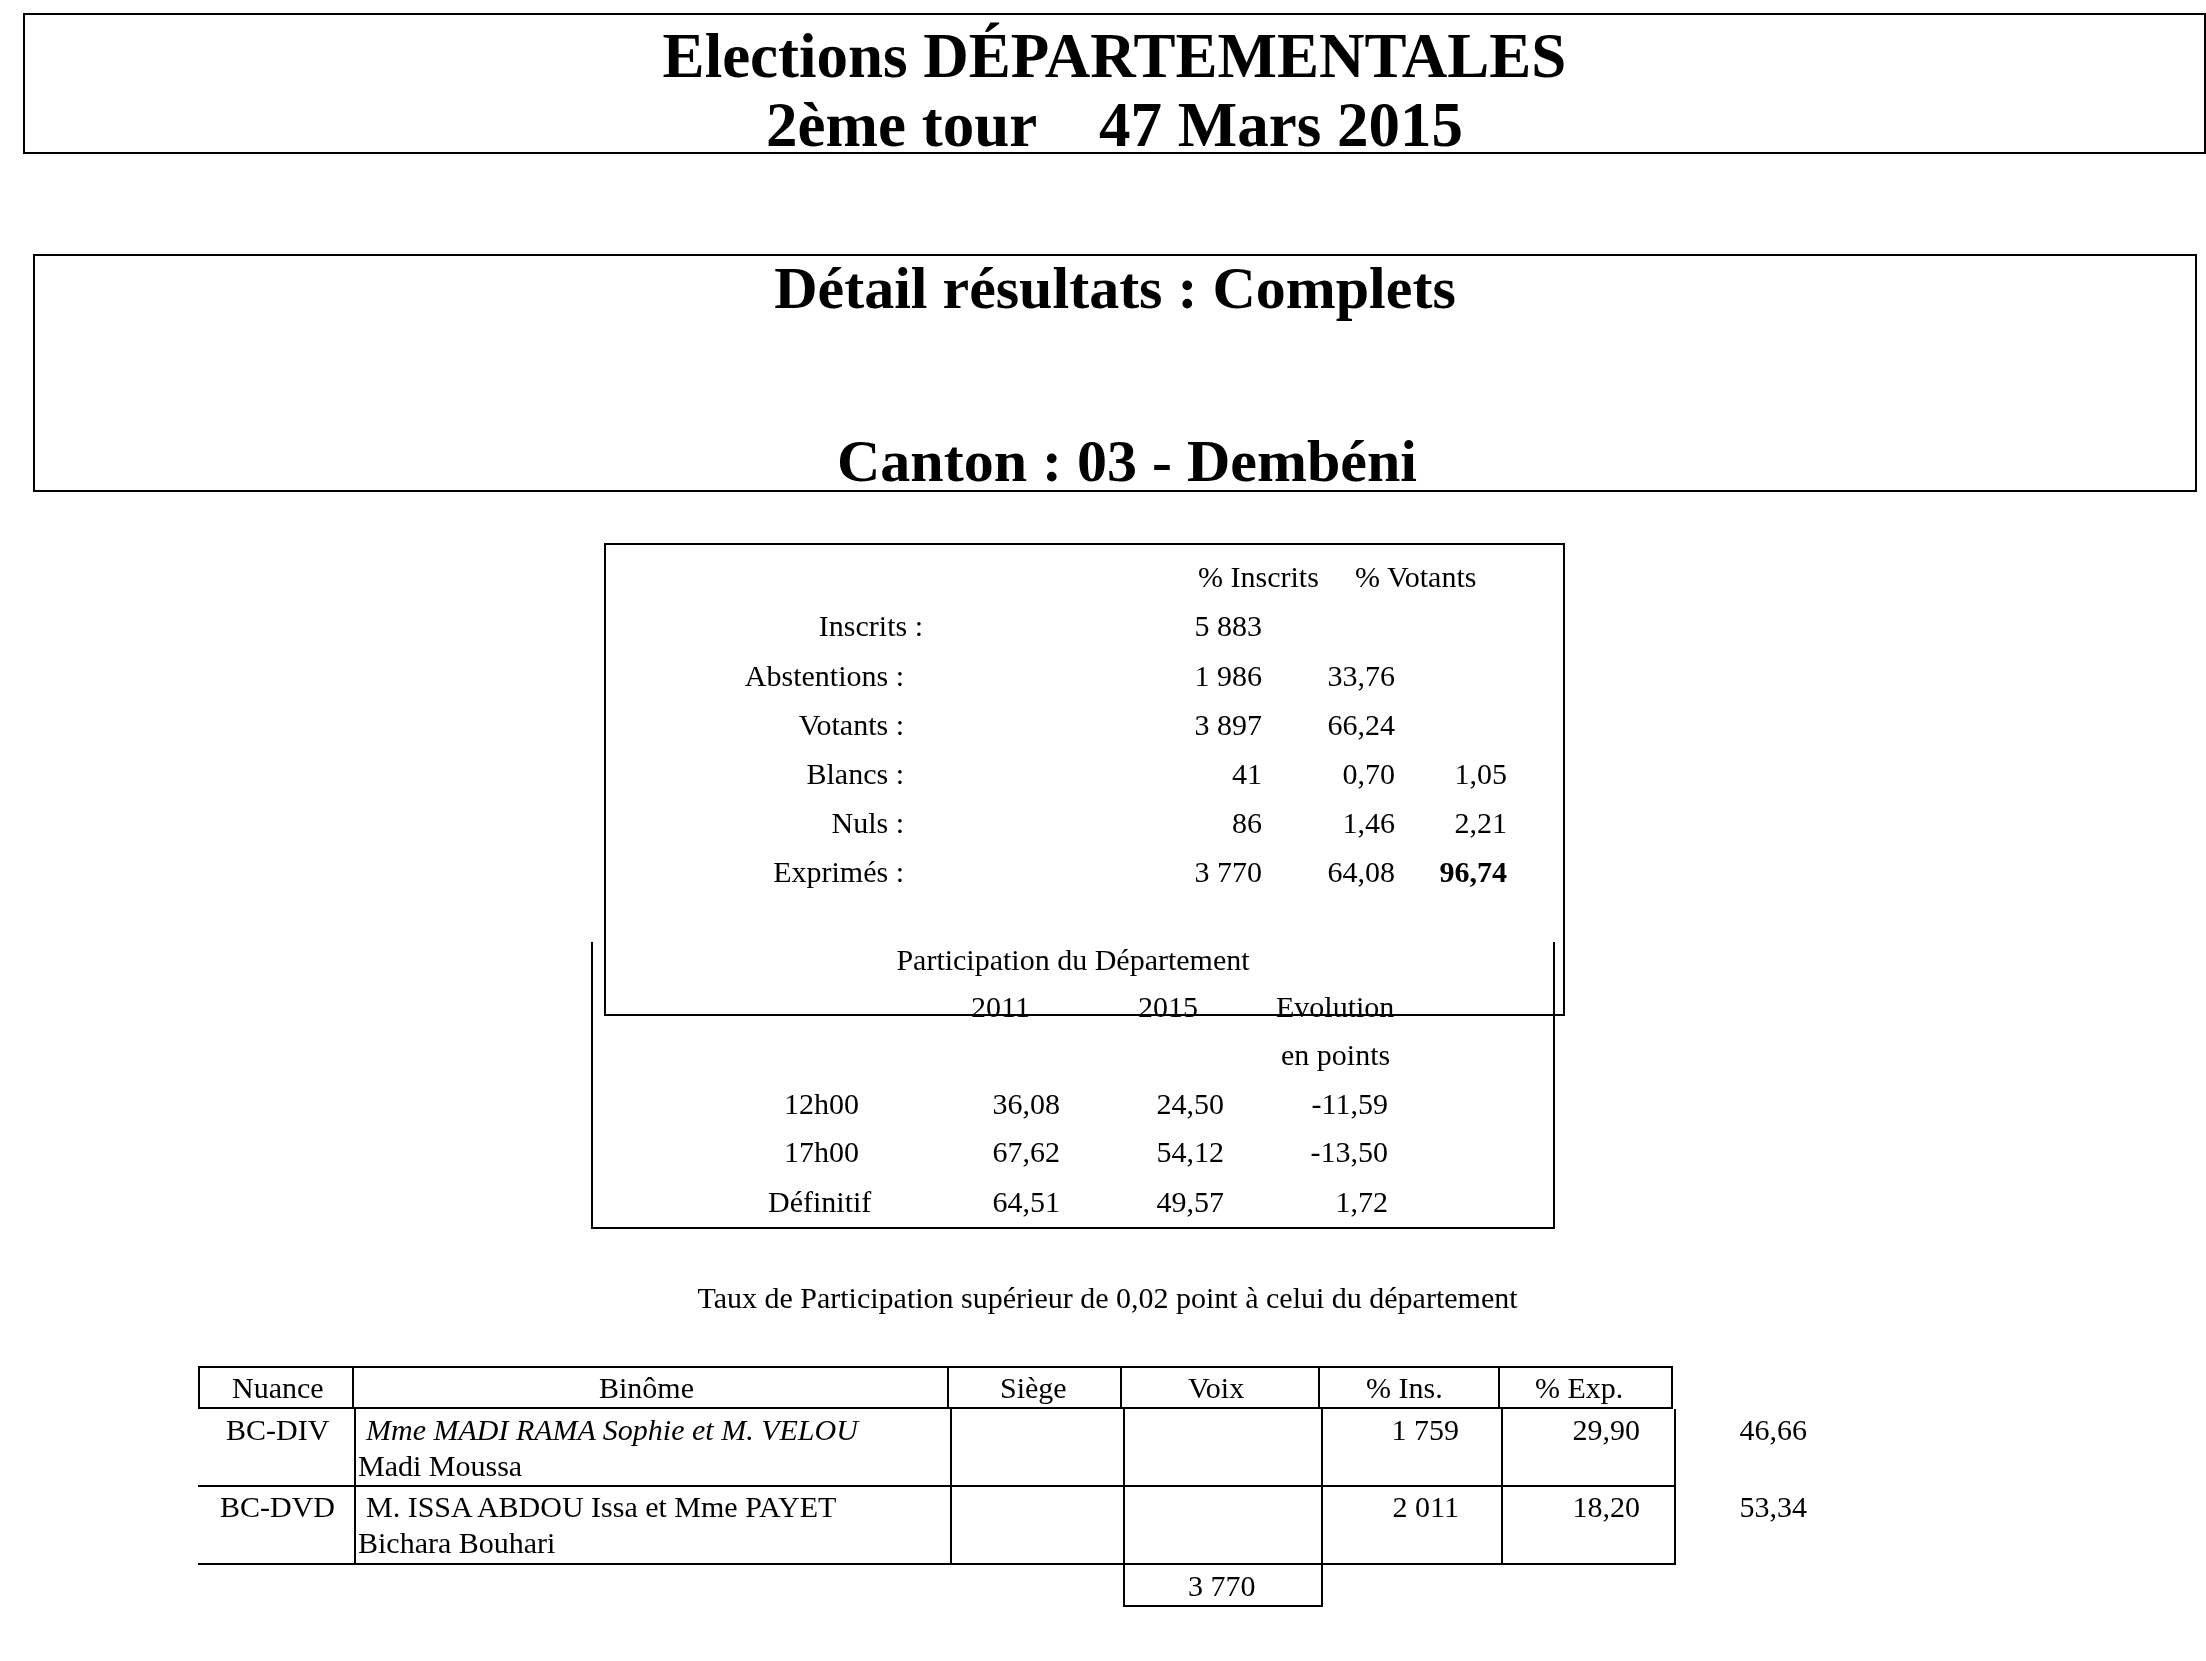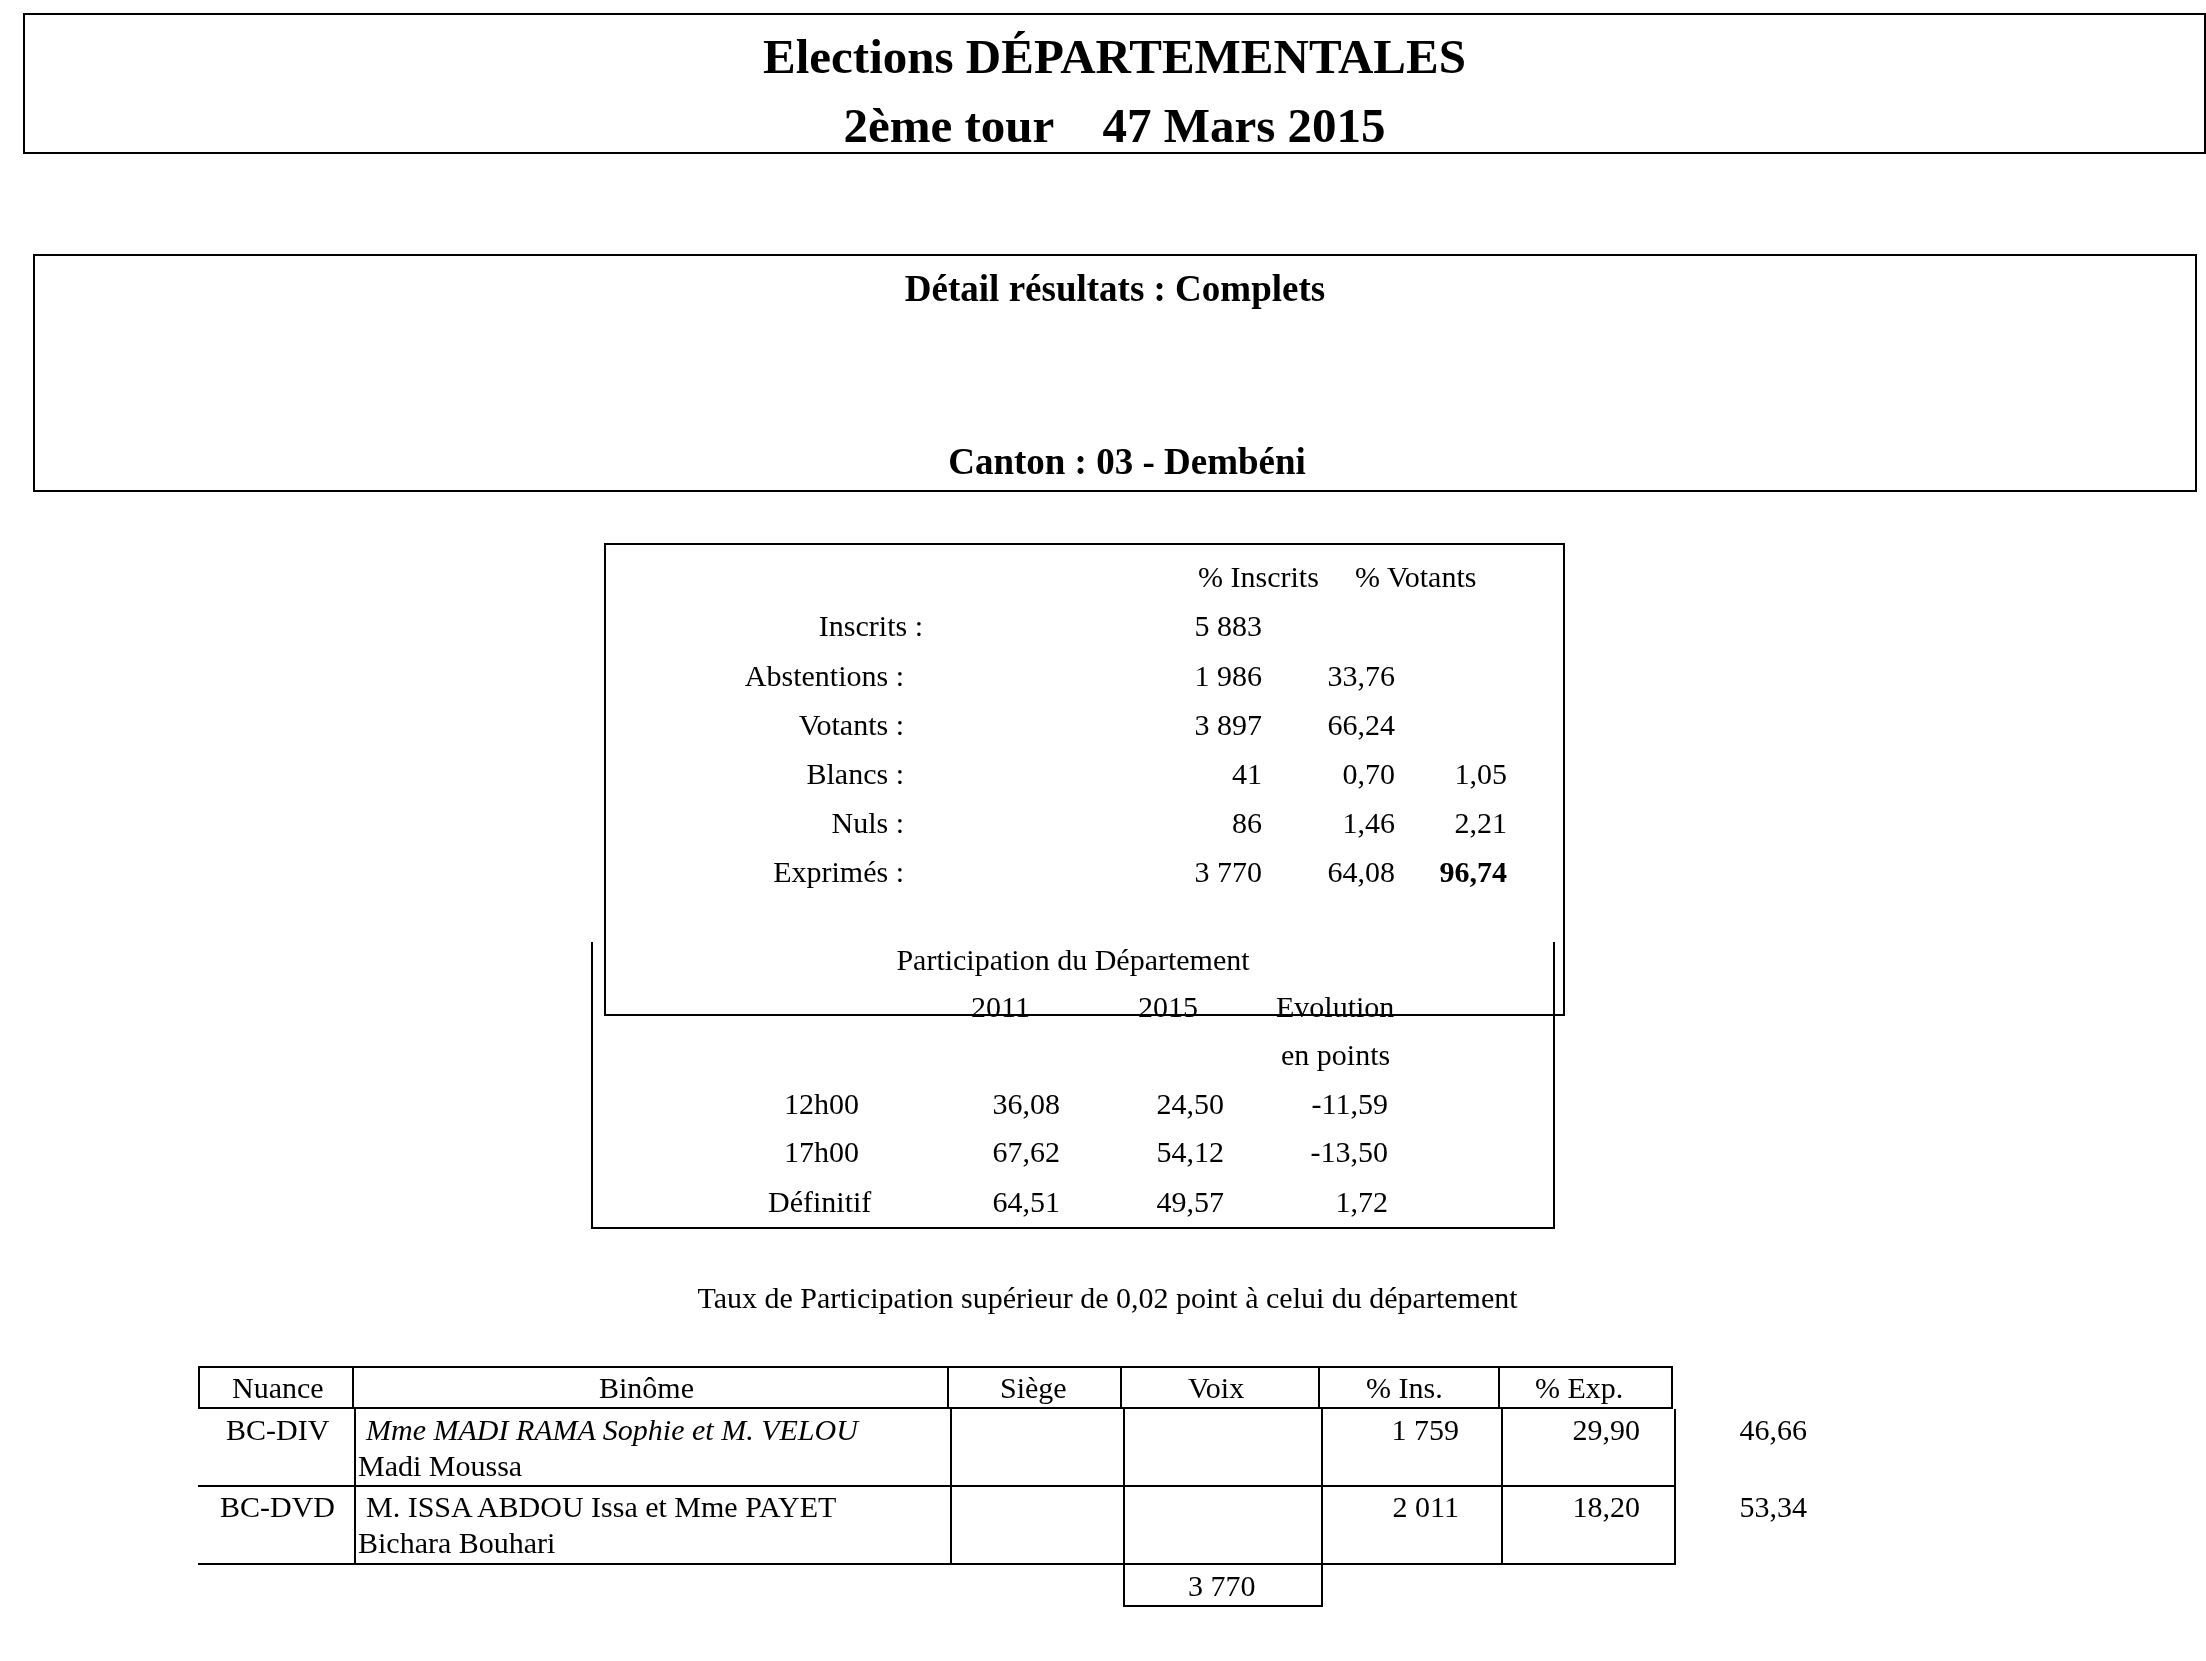--- a/index.html
+++ b/index.html
@@ -5,27 +5,27 @@
   html, body { margin: 0; padding: 0; background: #ffffff; }
   body {
     width: 2207px; height: 1661px; position: relative; overflow: hidden;
     font-family: "Liberation Serif", "DejaVu Serif", serif; color: #000;
   }
   .abs { position: absolute; }
   .box { position: absolute; border: 2px solid #000; box-sizing: border-box; }
 
   
   #hdr { left: 23px; top: 13px; width: 2183px; height: 141px; }
-  .hdr-line { position: absolute; left: 0; width: 100%; text-align: center; font-weight: bold; font-size: 49px; line-height: 63px; }
+  .hdr-line { position: absolute; left: 0; width: 100%; text-align: center; font-weight: bold; font-size: 63px; line-height: 63px; }
   #hdr-l1 { top: 10px; }
   #hdr-l2 { top: 79px; white-space: pre; }
 
   
   #det { left: 33px; top: 254px; width: 2164px; height: 238px; }
-  .det-line { position: absolute; left: 0; width: 100%; text-align: center; font-weight: bold; font-size: 37px; line-height: 55px; }
+  .det-line { position: absolute; left: 0; width: 100%; text-align: center; font-weight: bold; font-size: 60px; line-height: 55px; }
   #det-l1 { top: 5px; }
   #det-l2 { top: 178px; padding-left: 12px; }
 
   
   #stats { left: 604px; top: 543px; width: 961px; height: 473px; }
   .st-cell { position: absolute; font-size: 30px; line-height: 36px; white-space: nowrap; }
   .r { text-align: right; }
 
   
   #part { left: 591px; top: 942px; width: 964px; height: 287px; border-top: none; }

